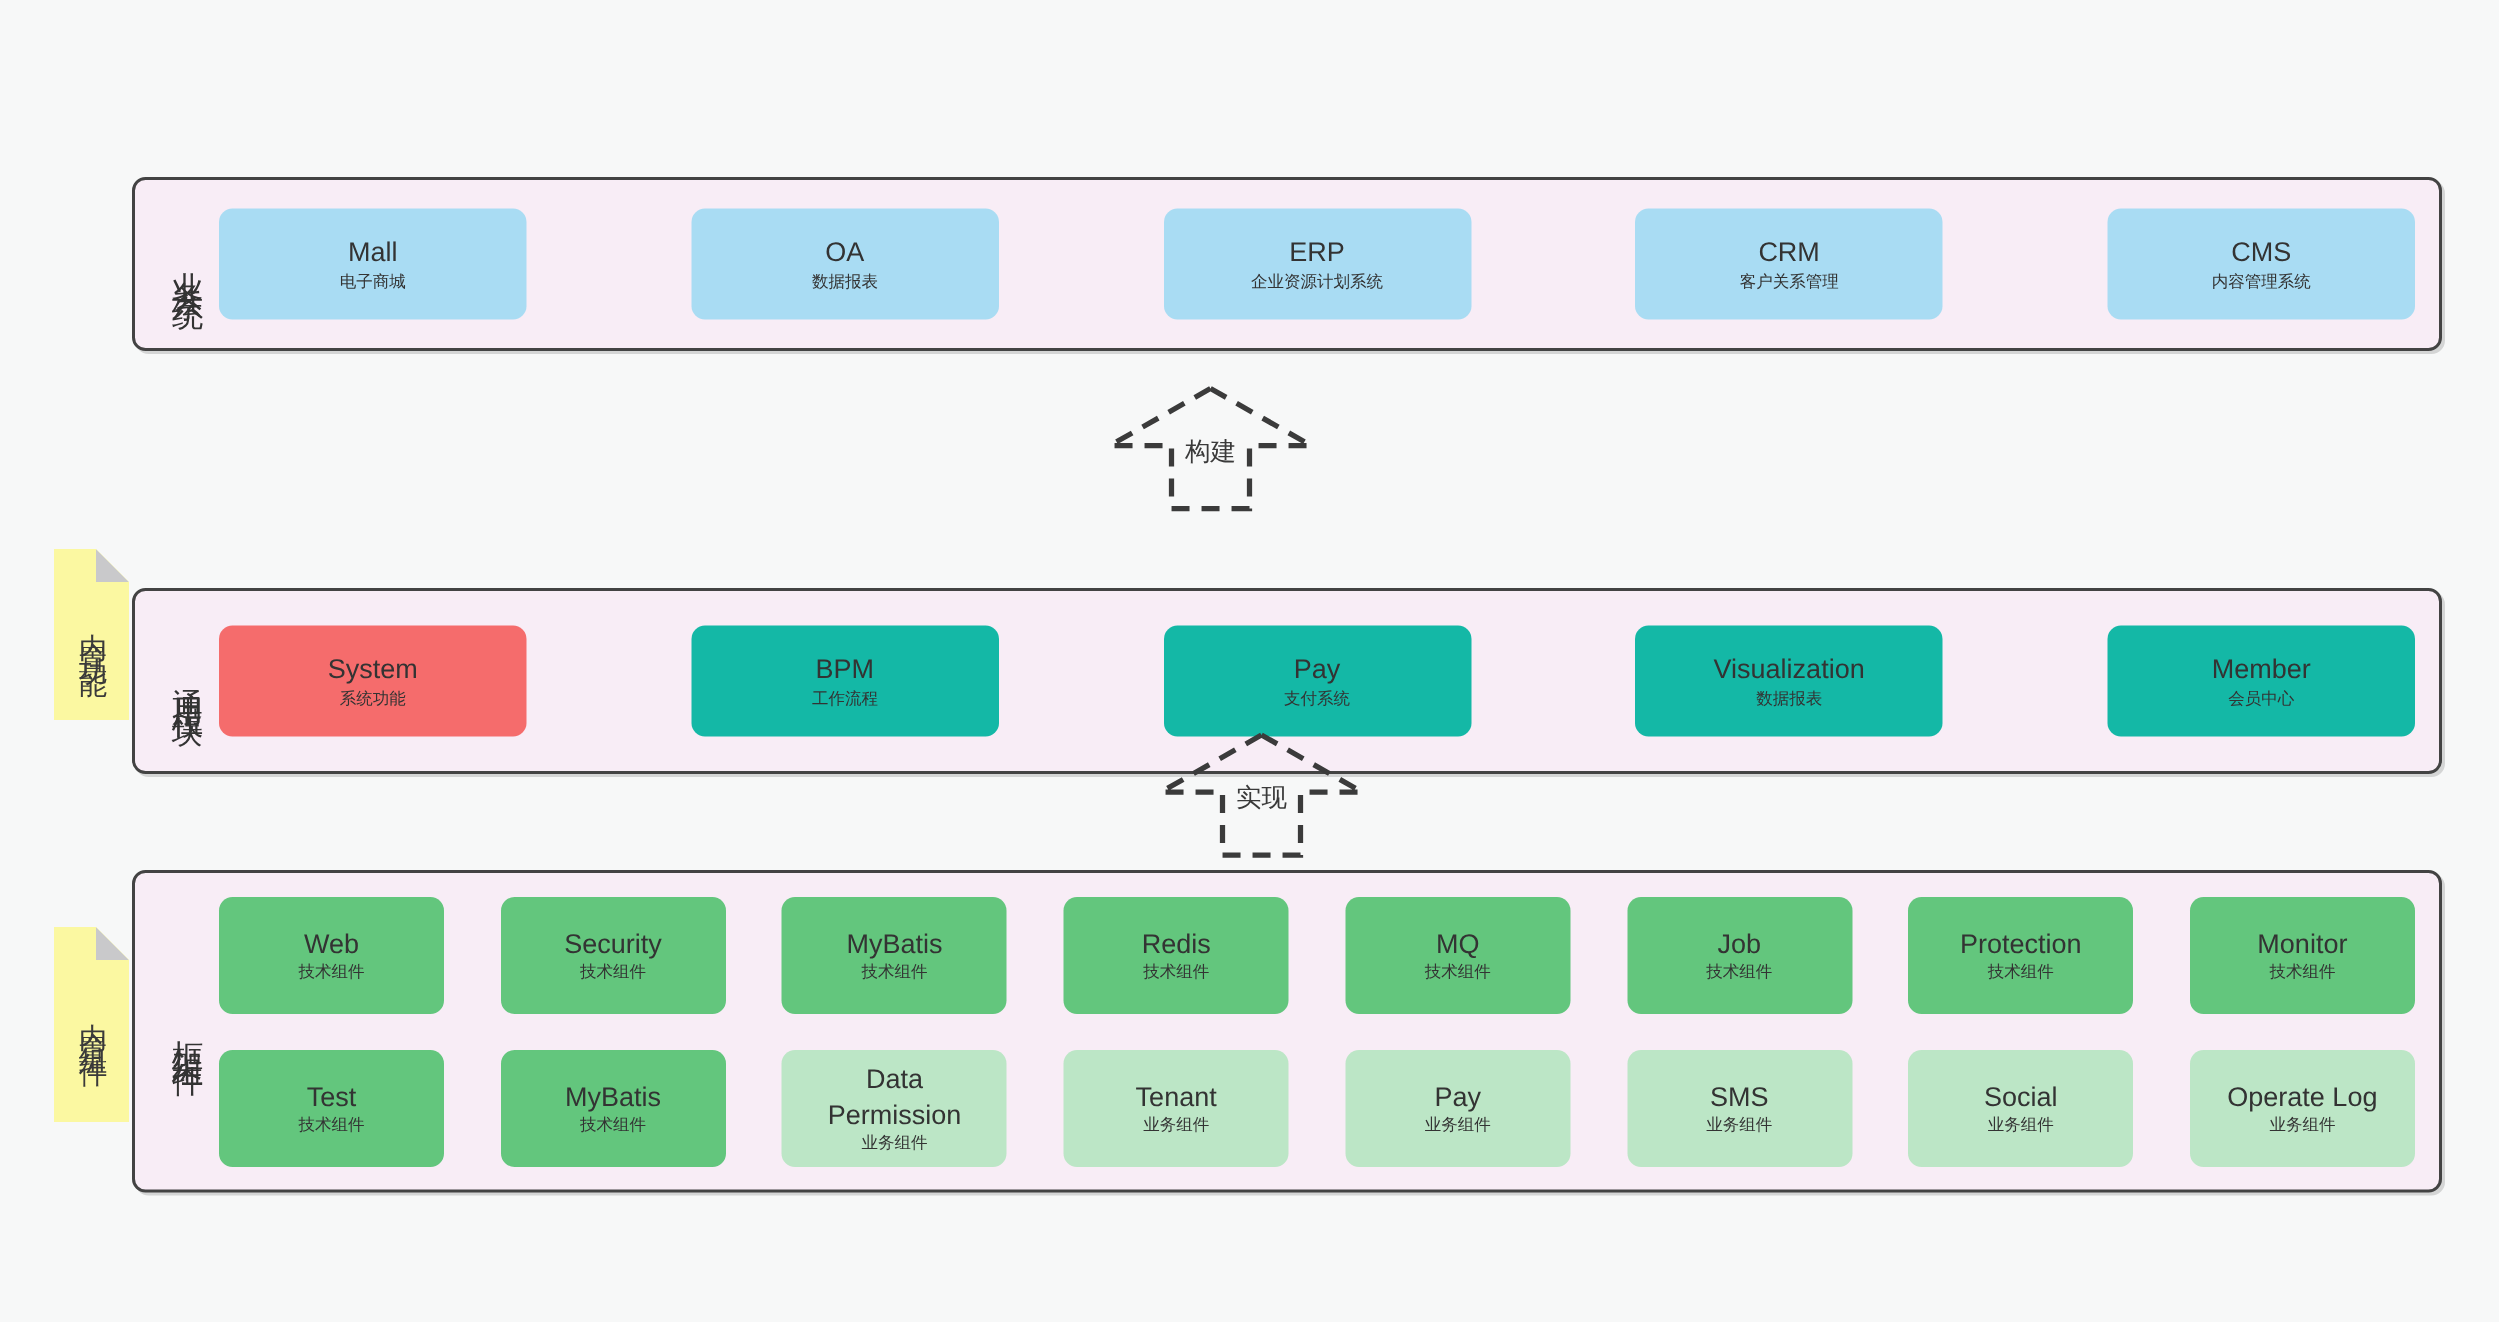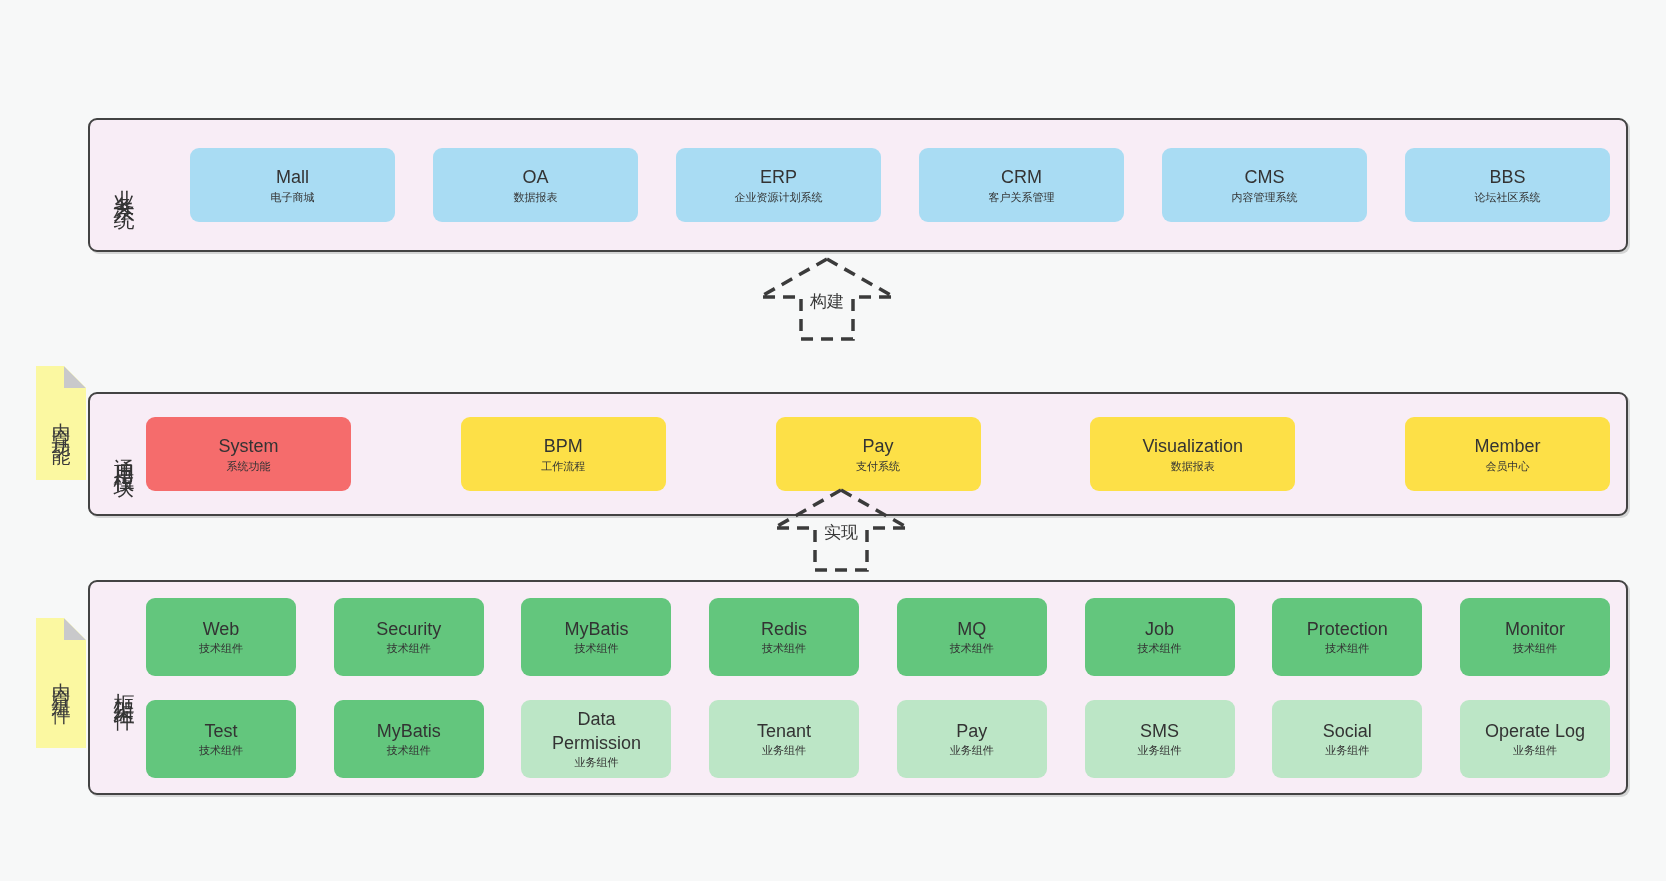--- a/index.html
+++ b/index.html
@@ -57,21 +57,21 @@
     text-align:center;
     border-radius:9px;
     color:#333;
   }
   .box .en { font-size:18px; line-height:1.35; }
   .box .zh { font-size:11px; line-height:1.35; }
   .w-box { width:205px; height:74px; }
   .s-box { width:150px; height:78px; padding:0 14px; }
   .blue      { background:#a9dcf3; }
   .red       { background:#f56c6c; }
-  .pink      { background:#fde047; }
+  .pink      { background:#14b8a6; }
   .green     { background:#63c67d; }
   .lightgreen{ background:#bce6c6; }
   .note {
     position:absolute;
     width:50px;
     background:#fbf8a1;
     display:flex;
     align-items:center;
     justify-content:center;
     clip-path:polygon(0 0, calc(100% - 22px) 0, 100% 22px, 100% 100%, 0 100%);
@@ -104,21 +104,21 @@
     background:#f7f8f8;
     font-size:17px;
     padding:1px 3px;
     color:#3a3a3a;
     white-space:nowrap;
   }
 </style>
 </head>
 <body>
 
-<div class="section" style="left:88px; top:118px; width:1540px; height:134px;gap:44px;">
+<div class="section" style="left:88px; top:118px; width:1540px; height:116px;">
   <div class="vlabel">业务系统</div>
   <div class="boxes-row">
     <div class="box w-box blue">
       <div class="en">Mall</div>
       <div class="zh">电子商城</div>
     </div>
     <div class="box w-box blue">
       <div class="en">OA</div>
       <div class="zh">数据报表</div>
     </div>
@@ -127,28 +127,24 @@
       <div class="zh">企业资源计划系统</div>
     </div>
     <div class="box w-box blue">
       <div class="en">CRM</div>
       <div class="zh">客户关系管理</div>
     </div>
     <div class="box w-box blue">
       <div class="en">CMS</div>
       <div class="zh">内容管理系统</div>
     </div>
-    <div class="box w-box blue">
-      <div class="en">BBS</div>
-      <div class="zh">论坛社区系统</div>
-    </div>
   </div>
 </div>
 
-<div class="arrow" style="left:757px; top:256px;">
+<div class="arrow" style="left:737px; top:256px;">
   <svg viewBox="0 0 140 86">
     <polygon points="70,3 137,41 96,41 96,83 44,83 44,41 3,41" fill="none" stroke="#3b3b3b" stroke-width="3.5" stroke-dasharray="12 8"></polygon>
   </svg>
   <span class="alabel">构建</span>
 </div>
 
 <div class="note" style="left:36px; top:366px; height:114px;">
   <span class="fold"></span>
   <span class="ntext">内置功能</span>
 </div>

